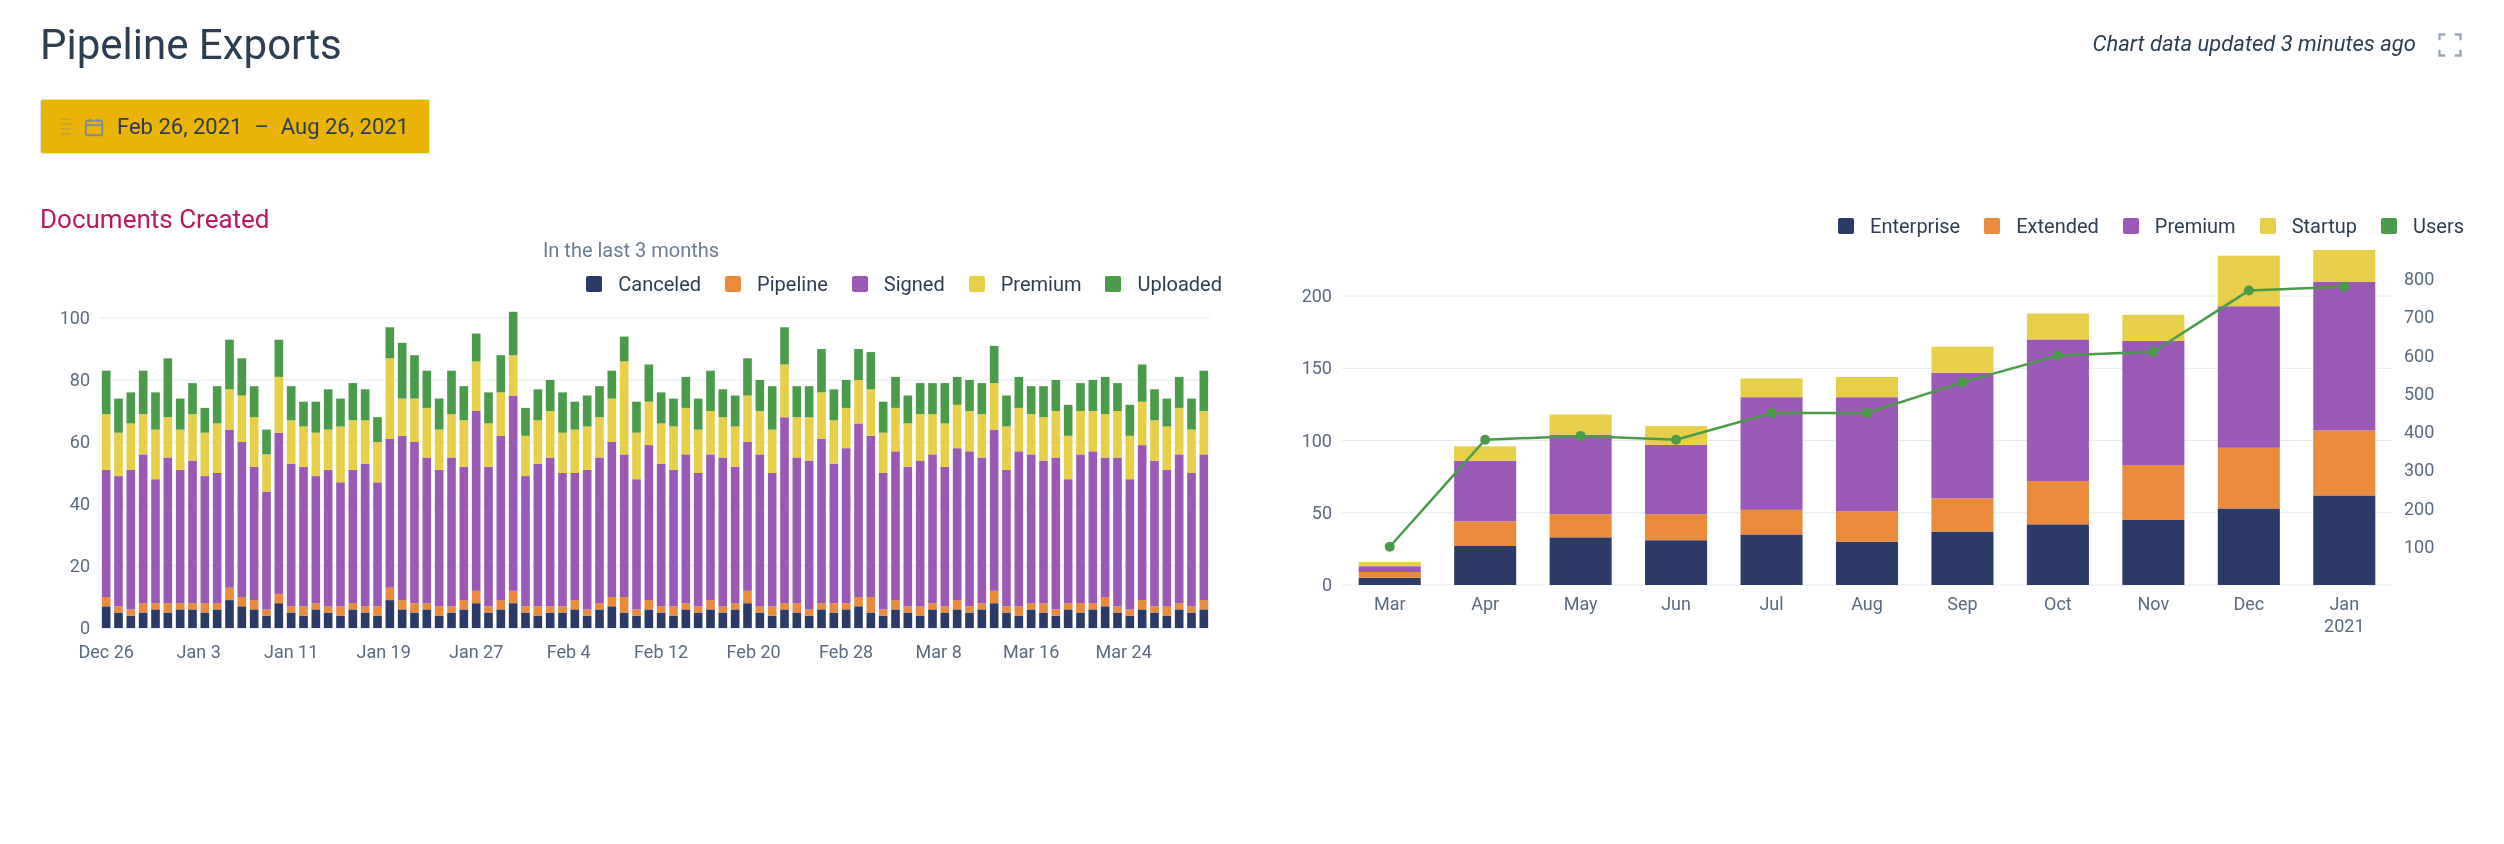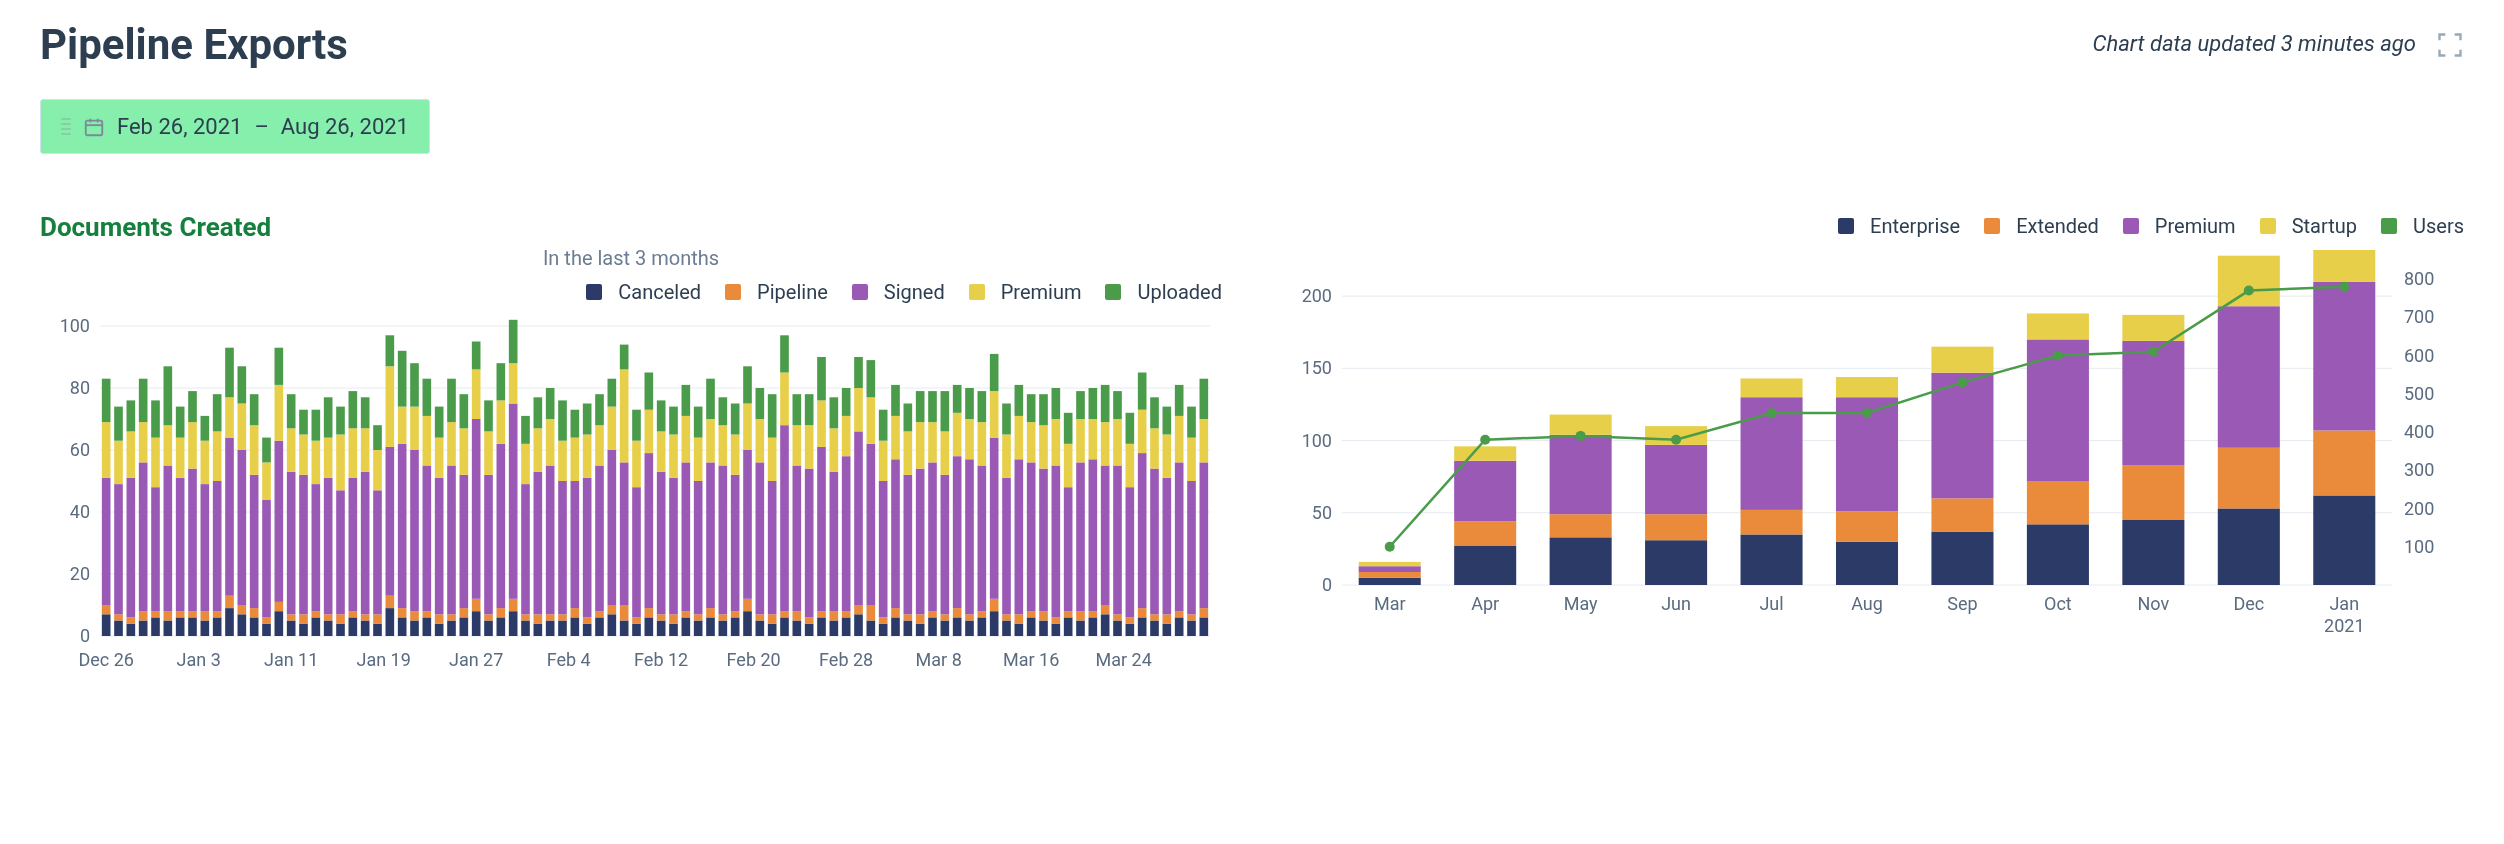--- a/index.html
+++ b/index.html
@@ -11,21 +11,21 @@
     width: 2504px;
   }
   .header {
     display: flex;
     justify-content: space-between;
     align-items: center;
     margin-bottom: 30px;
   }
   .page-title {
     font-size: 42px;
-    font-weight: 700;
+    font-weight: 400;
     color: #2c3e50;
   }
   .header-right {
     display: flex;
     align-items: flex-start;
     gap: 20px;
   }
   .updated-text {
     font-style: italic;
     font-size: 22px;
@@ -39,32 +39,32 @@
   .date-picker {
     display: inline-flex;
     align-items: center;
     gap: 12px;
     border: 1px solid #cfe0ee;
     padding: 14px 20px;
     border-radius: 3px;
     font-size: 22px;
     color: #2c3e50;
     cursor: pointer;
-    background: #86efac;
+    background: #eab308;
     margin-bottom: 50px;
   }
   .drag-icon { width: 10px; display:flex; flex-direction:column; gap:3px; opacity:.3;}
   .drag-icon span { display:block; height:2px; background:#888; border-radius:1px;}
   .cal-icon { color:#7b8a9a; }
   .charts-row {
     display: flex;
     gap: 60px;
   }
   .chart-panel { flex: 1; }
-  .chart-title { font-size: 26px; font-weight: 700; color: #15803d; margin-top: 8px; }
+  .chart-title { font-size: 26px; font-weight: 400; color: #be185d; }
   .chart-subtitle { font-size: 20px; color: #6b7c93; margin-top: 4px; text-align: center; }
   .chart-area { position: relative; margin-top: 10px; }
   .legend {
     display: flex;
     justify-content: flex-end;
     gap: 24px;
     font-size: 20px;
     color: #2c3e50;
     margin-bottom: 12px;
     flex-wrap: wrap;

